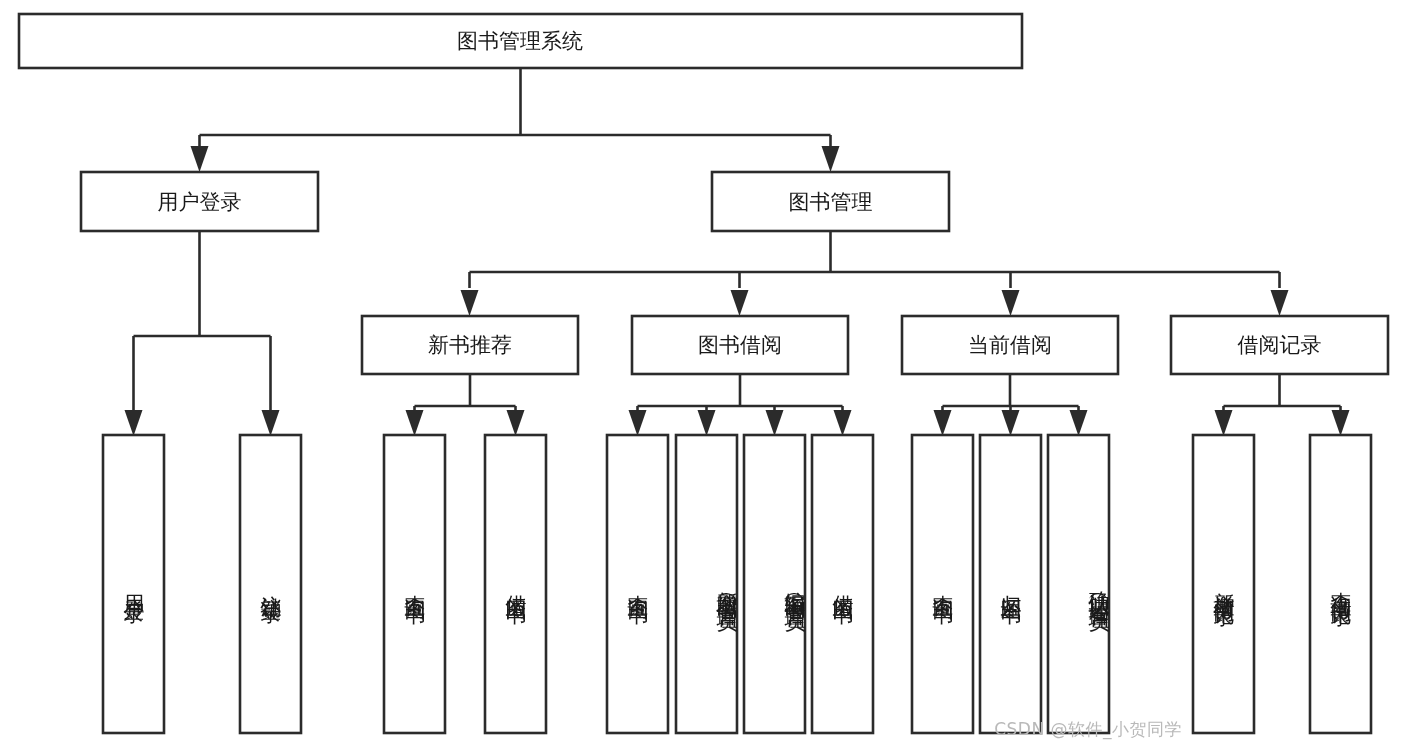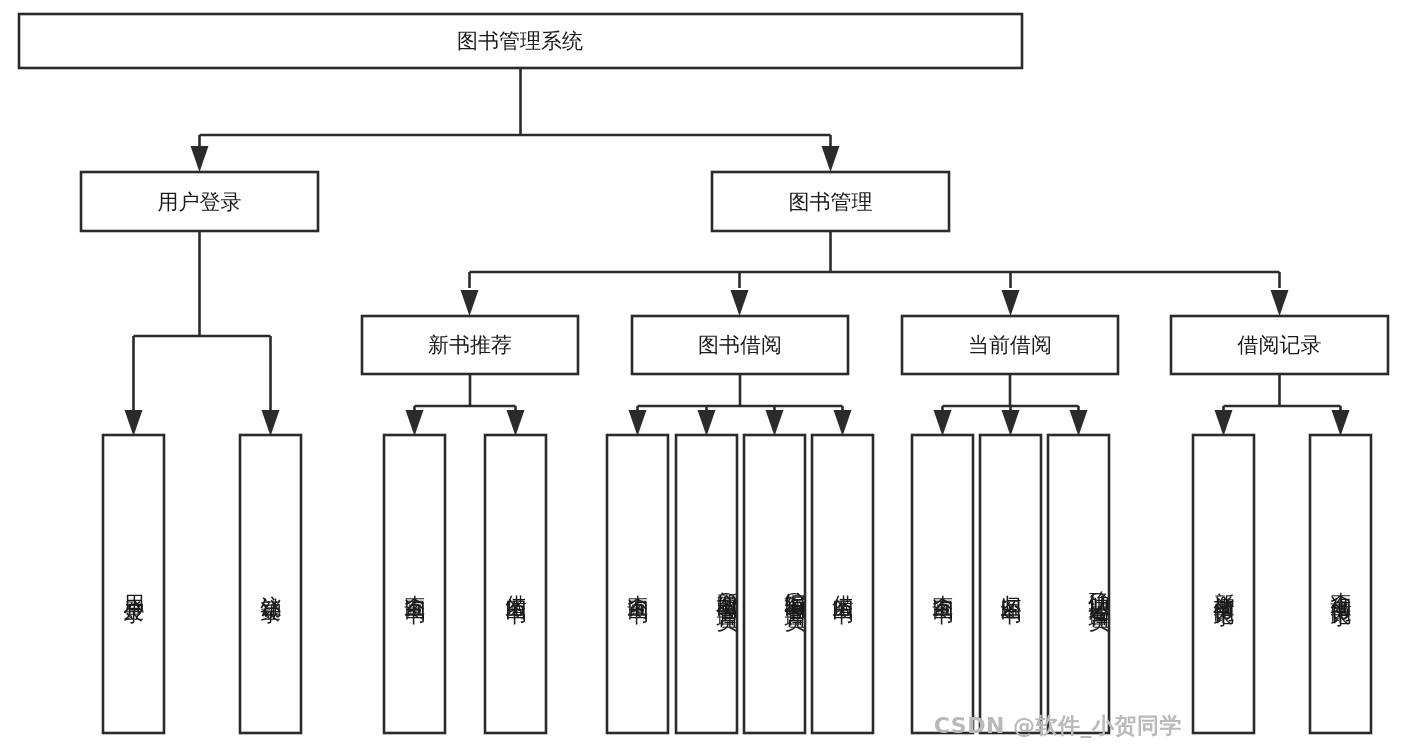--- a/index.html
+++ b/index.html
@@ -65,26 +65,25 @@
     justify-content: center;
     white-space: nowrap;
     pointer-events: none;
     user-select: none;
   }
   .watermark {
     position: absolute;
     right: 8px;
     bottom: 6px;
     font-family: "DejaVu Sans", "Liberation Sans", sans-serif;
-    font-size: 22px;
+    font-size: 17px;
     color: #b9b9b9;
     letter-spacing: 0.5px;
     white-space: nowrap;
     user-select: none;
-    font-weight: bold;
   }
 </style>
 </head>
 <body>
 
 <div id="diagram-root">
 
   <svg class="tree-svg" viewBox="0 0 1405 747" xmlns="http://www.w3.org/2000/svg">
 
     <defs>

